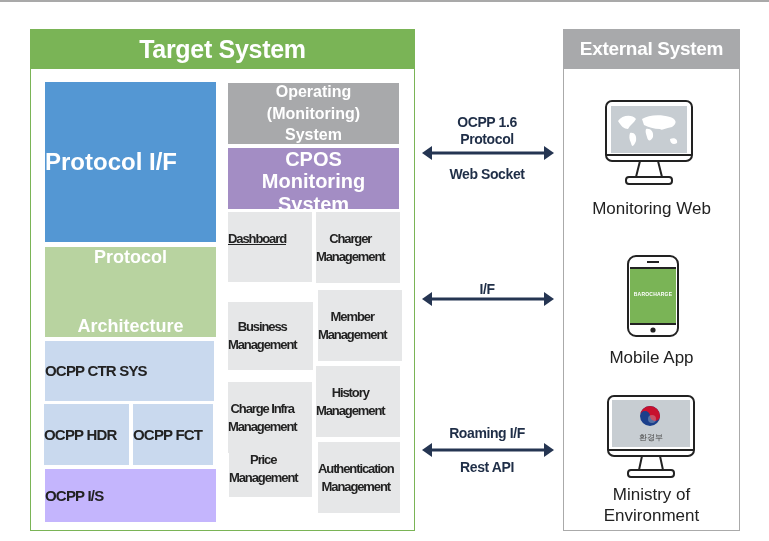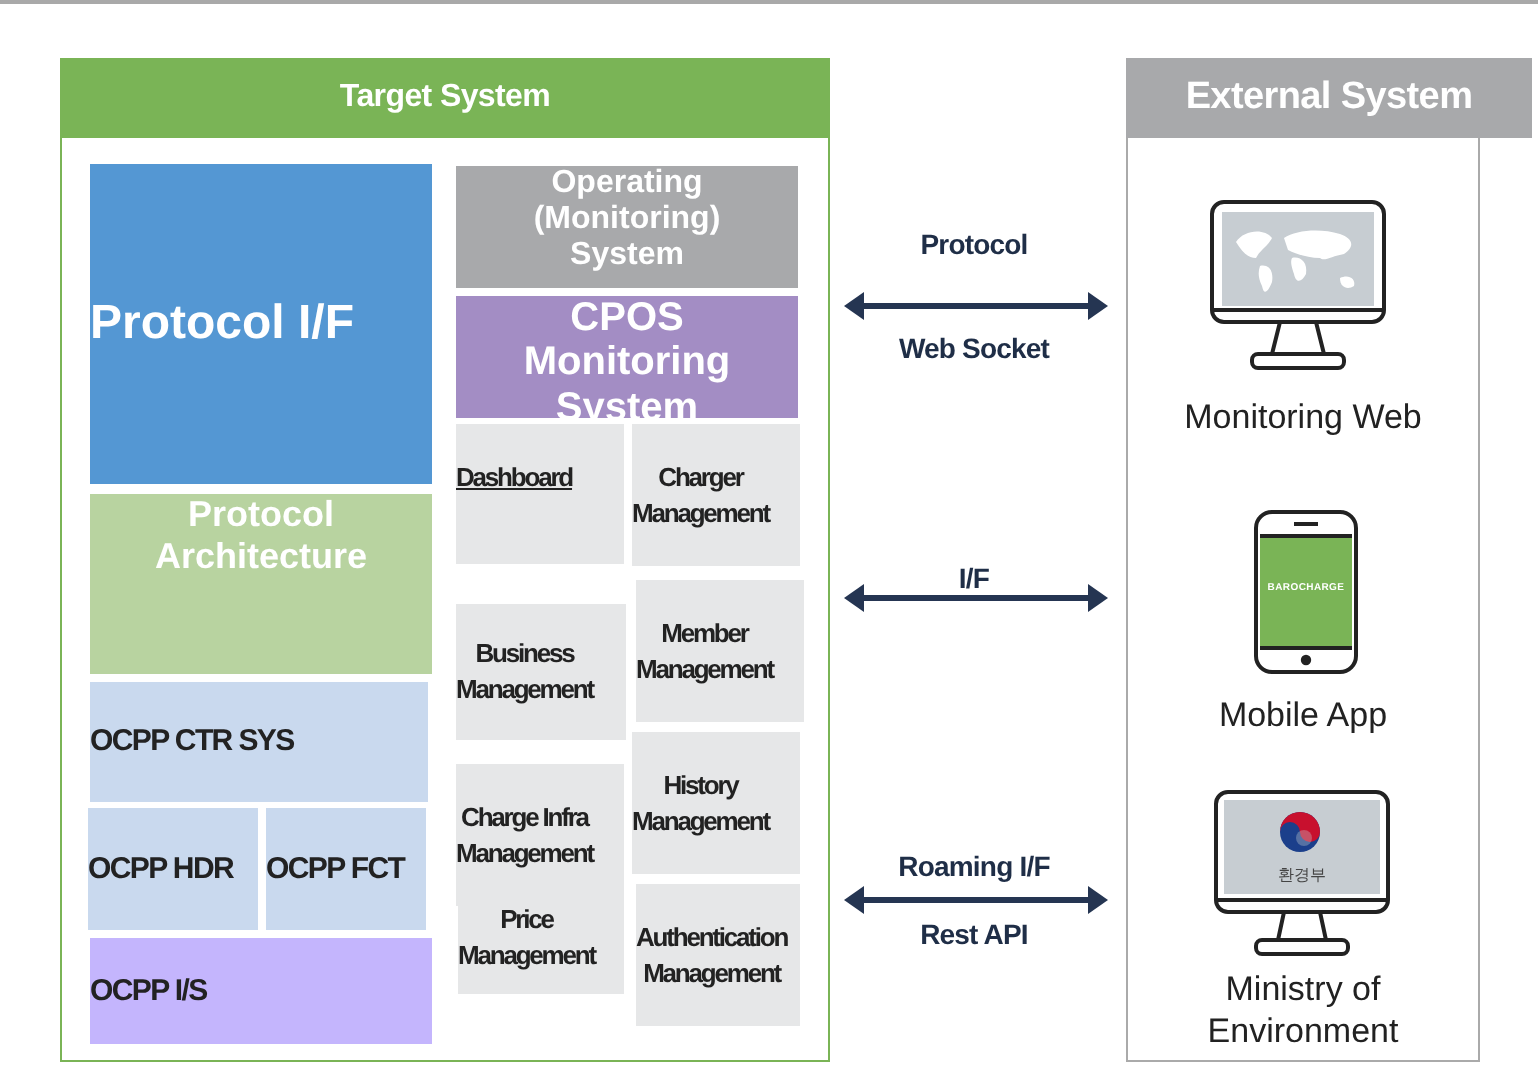--- a/index.html
+++ b/index.html
@@ -1,23 +1,23 @@
 <!DOCTYPE html>
 <html><head>
 <meta charset="utf-8">
 <style>
   html, body { margin:0; padding:0; }
   body { width:769px; height:541px; position:relative; background:#ffffff; font-family:"Liberation Sans", "DejaVu Sans", sans-serif; overflow:hidden; }
   .abs { position:absolute; box-sizing:border-box; }
   .topline { left:0; top:0; width:769px; height:2px; background:#a9a9a9; }
   .target-box { left:30px; top:29px; width:385px; height:502px; border:1px solid #7ab456; background:#fff; }
-  .target-header { left:30px; top:29px; width:385px; height:40px; background:#7ab456; color:#fff; font-weight:bold; font-size:16px; display:flex; align-items:center; justify-content:center; letter-spacing:-0.3px; }
+  .target-header { left:30px; top:29px; width:385px; height:40px; background:#7ab456; color:#fff; font-weight:bold; font-size:25px; display:flex; align-items:center; justify-content:center; letter-spacing:-0.3px; }
   .ext-box { left:563px; top:29px; width:177px; height:502px; border:1px solid #aaaaaa; background:#fff; }
-  .ext-header { left:563px; top:29px; width:203px; height:40px; background:#a8a9ab; color:#fff; font-weight:bold; font-size:19px; display:flex; align-items:center; justify-content:center; letter-spacing:-0.3px; }
-  .blk { display:flex; align-items:center; justify-content:flex-start; text-align:center; line-height:1.15; }
+  .ext-header { left:563px; top:29px; width:177px; height:40px; background:#a8a9ab; color:#fff; font-weight:bold; font-size:19px; display:flex; align-items:center; justify-content:center; letter-spacing:-0.3px; }
+  .blk { display:flex; align-items:center; justify-content:space-between; text-align:center; line-height:1.15; }
   .w-bold { color:#fff; font-weight:bold; }
   .d-bold { color:#222; font-weight:bold; letter-spacing:-0.8px; }
   .cell { background:#e6e7e8; color:#222; font-size:13px; letter-spacing:-1.1px; align-items:flex-start; padding-top:18px; line-height:1.35; font-weight:bold; }
   .cell.mid { align-items:center; padding-top:0; }
   .arrow-label { color:#1f2e47; font-weight:bold; font-size:14px; text-align:center; letter-spacing:-0.4px; width:140px; }
   .ext-label { color:#222; font-size:17px; text-align:center; width:177px; line-height:1.25; }
 </style>
 </head>
 <body>
 
@@ -101,20 +101,21 @@
     </div>
 </div>
 <div class="abs blk cell mid" style="left:318px;top:442px;width:82px;height:71px;">
   <div>
       <div>Authentication</div>
       <div>Management</div>
     </div>
 </div>
 
 <div class="abs arrow-label" style="left:417px;top:114px;line-height:1.2;">
+  <div>OCPP 1.6</div>
   <div>Protocol</div>
 </div>
 <svg class="abs" style="left:422px;top:145px;" width="132" height="16" viewBox="0 0 132 16">
   <line x1="8" y1="8" x2="124" y2="8" stroke="#253552" stroke-width="3"></line>
   <polygon points="0,8 10,1 10,15" fill="#253552"></polygon>
   <polygon points="132,8 122,1 122,15" fill="#253552"></polygon>
 </svg>
 <div class="abs arrow-label" style="left:417px;top:166px;">Web Socket</div>
 
 <div class="abs arrow-label" style="left:417px;top:281px;">I/F</div>

